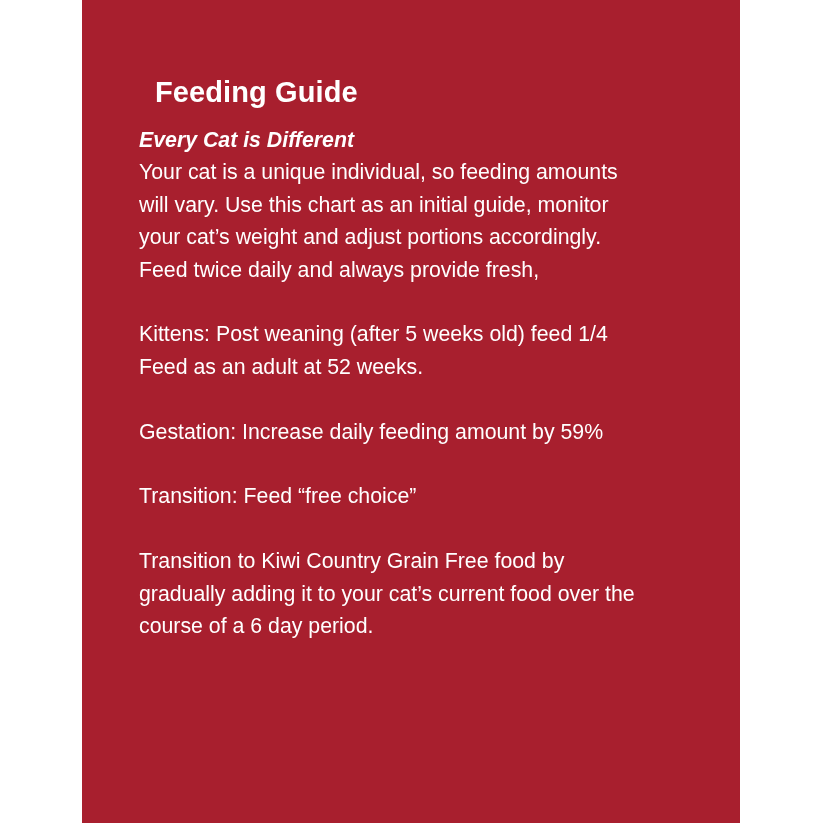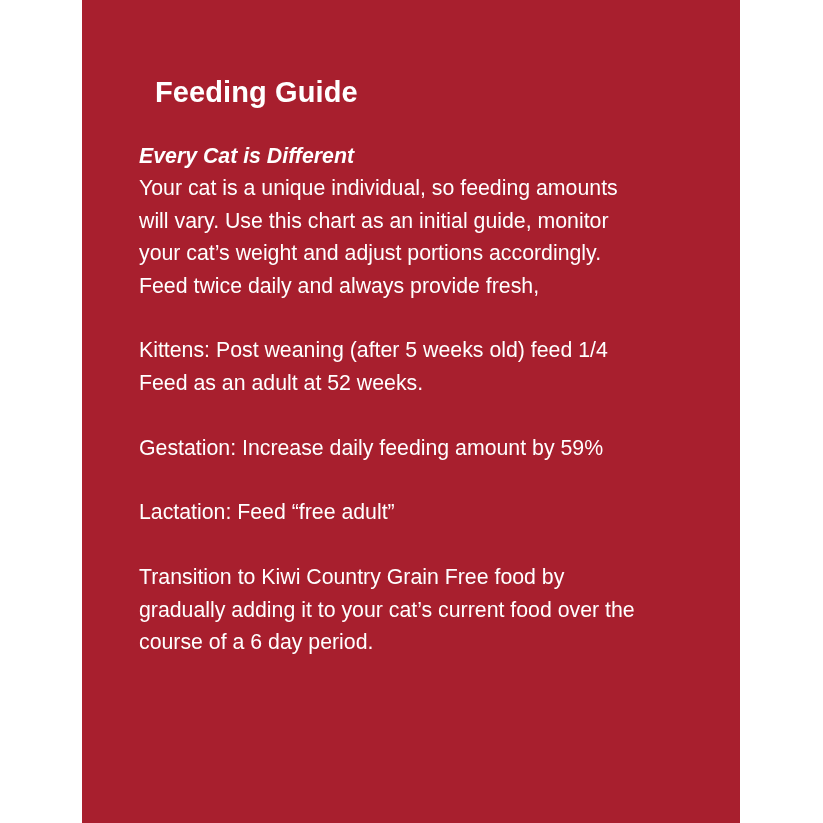--- a/index.html
+++ b/index.html
@@ -29,21 +29,21 @@
       top: 58px;
       margin: 16px;
       font-size: 29px;
       font-weight: bold;
       line-height: 36px;
       letter-spacing: 0.1px;
     }
     .content {
       position: absolute;
       left: 57px;
-      top: 140px;
+      top: 124px;
       width: 580px;
       font-size: 21.3px;
       line-height: 32.4px;
     }
     .subtitle {
       font-weight: bold;
       font-style: italic;
       display: block;
     }
     .para {
@@ -72,21 +72,21 @@
     <div class="para">
       <span class="line">Kittens: Post weaning (after 5 weeks old) feed 1/4</span>
       <span class="line">Feed as an adult at 52 weeks.</span>
     </div>
 
     <div class="para">
       <span class="line">Gestation: Increase daily feeding amount by 59%</span>
     </div>
 
     <div class="para">
-      <span class="line">Lactation: Feed “free adult”</span>
+      <span class="line">Transition: Feed “free choice”</span>
     </div>
 
     <div class="para">
       <span class="line">Transition to Kiwi Country Grain Free food by</span>
       <span class="line">gradually adding it to your cat’s current food over the</span>
       <span class="line">course of a 6 day period.</span>
     </div>
   </div>
 </div>
 

